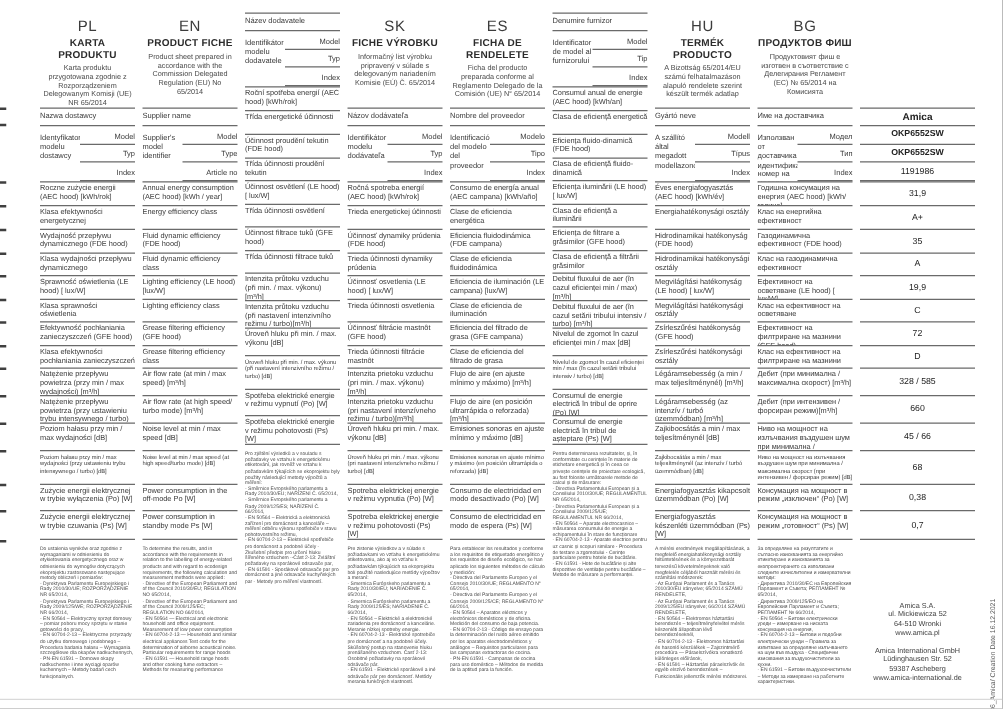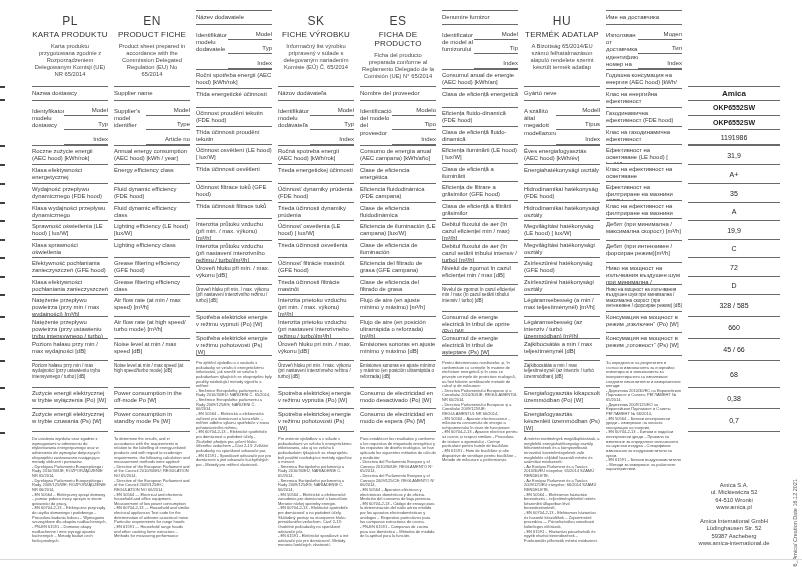--- a/index.html
+++ b/index.html
@@ -10,21 +10,21 @@
     font-family: "Liberation Sans", "DejaVu Sans", sans-serif;
     color: #3a3a3a;
   }
   .grid {
     position: absolute; left: 32px; top: 10px;
     display: grid; grid-template-columns: repeat(8, 76px) 92px; column-gap: 6px;
   }
   .col { display: flex; flex-direction: column; }
   .head { height: 76px; text-align: center; }
   .code { font-size: 12px; margin-top: 4px; color: #3c3c3c; letter-spacing: .5px; }
-  .title { font-size: 8px; font-weight: 400; margin-top: 2px; line-height: 1.15; letter-spacing: .2px; color:#2c2c2c; }
+  .title { font-size: 8px; font-weight: 700; margin-top: 2px; line-height: 1.15; letter-spacing: .2px; color:#2c2c2c; }
   .sub { font-size: 5.8px; margin-top: 4px; line-height: 1.2; color: #4a4a4a; padding: 0 2px; }
   .supplier { height: 15px; border-top: 1px solid #6a6a6a; border-bottom: 1px solid #6a6a6a; font-size: 6px; padding-top: 3px; overflow: hidden; }
   .model { height: 44px; display: flex; }
   .mlabel { width: 42%; font-size: 6px; line-height: 1.2; padding-top: 7px; overflow: hidden; }
   .msubs { width: 58%; display: flex; flex-direction: column; }
   .msub { flex: 1; display: flex; align-items: flex-end; justify-content: flex-end; font-size: 6px; border-bottom: 1px solid #6a6a6a; padding-bottom: 2px; }
   .row { border-top: 1px solid #6a6a6a; font-size: 5.9px; line-height: 1.18; padding-top: 2px; overflow: hidden; }
   .row.small { font-size: 4.6px; }
   .fnote { margin-top: 5px; font-size: 4px; line-height: 1.16; color: #4a4a4a; white-space: pre-line; overflow: hidden; max-height: 122px; }
   
@@ -183,21 +183,21 @@
         <div class="fnote">Pre zistenie výsledkov a v súlade s požiadavkami vo vzťahu k energetickému etiketovaniu, ako aj vo vzťahu k požiadavkám týkajúcich sa ekoprojektu boli použité nasledujúce metódy výpočtov a meraní:
 - Smernica Európskeho parlamentu a Rady 2010/30/EÚ; NARIADENIE Č. 65/2014,
 - Smernica Európskeho parlamentu a Rady 2009/125/ES; NARIADENIE Č. 66/2014,
 - EN 50564 – Elektrické a elektronické zariadenia pre domácnosť a kancelárie. Meranie nízkej spotreby energie.
 - EN 60704-2-13 - Elektrické spotrebiče pre domácnosť a na podobné účely. Skúšobný postup na stanovenie hluku prenášaného vzduchom. Časť 2-13: Osobitné požiadavky na sporákové odsávače pár.
 - EN 61591 - Elektrické sporákové a iné odsávače pár pre domácnosť. Metódy merania funkčných vlastností.</div>
       </div>
       <div class="col">
         <div class="head">
           <div class="code">ES</div>
-          <div class="title">FICHA DE PRODUCTO</div>
+          <div class="title">FICHA DE RENDELETE</div>
           <div class="sub">Ficha del producto preparada conforme al Reglamento Delegado de la Comisión (UE) N° 65/2014</div>
         </div>
         <div class="supplier">Nombre del proveedor</div>
         <div class="model">
           <div class="mlabel">Identificación del modelo del proveedor</div>
           <div class="msubs">
             <div class="msub">Modelo</div>
             <div class="msub">Tipo</div>
             <div class="msub">Index</div>
           </div>
@@ -250,21 +250,21 @@
         <div class="fnote">Pentru determinarea rezultatelor, și, în conformitate cu cerințele în materie de etichetare energetică și în ceea ce privește cerințele de proiectare ecologică, au fost folosite următoarele metode de calcul și de măsurare:
 - Directiva Parlamentului European și a Consiliului 2010/30/UE; REGULAMENTUL NR 65/2014,
 - Directiva Parlamentului European și a Consiliului 2009/125/UE; REGULAMENTUL NR 66/2014,
 - EN 50564 – Aparate electrocasnice – măsurarea consumului de energie a echipamentului în stare de funcționare
 - EN 60704-2-13 - Aparate electrice pentru uz casnic și scopuri similare - Procedura de testare a zgomotului - Cerințe particulare pentru hotele de bucătărie.
 - EN 61591 - Hote de bucătărie și alte dispozitive de ventilație pentru bucătărie – Metode de măsurare a performanței.</div>
       </div>
       <div class="col">
         <div class="head">
           <div class="code">HU</div>
-          <div class="title">TERMÉK ADATLAP</div>
+          <div class="title">TERMÉK PRODUCTO</div>
           <div class="sub">A Bizottság 65/2014/EU számú felhatalmazáson alapuló rendelete szerint készült termék adatlap</div>
         </div>
         <div class="supplier">Gyártó neve</div>
         <div class="model">
           <div class="mlabel">A szállító által megadott modellazonosító</div>
           <div class="msubs">
             <div class="msub">Modell</div>
             <div class="msub">Típus</div>
             <div class="msub">Index</div>
           </div>
@@ -284,20 +284,25 @@
         <div class="row" style="height: 21px;">Energiafogyasztás kikapcsolt üzemmódban (Po) [W]</div>
         <div class="row" style="height: 24px; border-bottom: 1px solid rgb(106, 106, 106);">Energiafogyasztás készenléti üzemmódban (Ps) [W]</div>
         <div class="fnote">A mérési eredmények megállapításának, a megfelelő energiahatékonysági osztály feltüntetésének és a környezetbarát tervezésű követelményeknek való megfelelés céljából használt mérési és számítási módszerek:
 - Az Európai Parlament és a Tanács 2010/30/EU irányelve; 65/2014 SZÁMÚ RENDELETE,
 - Az Európai Parlament és a Tanács 2009/125/EU irányelve; 66/2014 SZÁMÚ RENDELETE,
 - EN 50564 – Elektromos háztartási berendezés – teljesítményfelvétel mérés készenléti állapotban lévő berendezéseknél,
 - EN 60704-2-13 - Elektromos háztartási és hasonló készülékek – Zajszintmérő procedúra — Páraelszívókra vonatkozó különleges előírások,
 - EN 61591 – Háztartási páraelszívók és egyéb elszívó berendezések – Funkcionális jellemzők mérési módszerei.</div>
       </div>
       <div class="col">
+        <div class="head">
+          <div class="code">BG</div>
+          <div class="title">ПРОДУКТОВ ФИШ</div>
+          <div class="sub">Продуктовият фиш е изготвен в съответствие с Делегирания Регламент (ЕС) № 65/2014 на Комисията</div>
+        </div>
         <div class="supplier">Име на доставчика</div>
         <div class="model">
           <div class="mlabel">Използван от доставчика идентификационен номер на модела</div>
           <div class="msubs">
             <div class="msub">Модел</div>
             <div class="msub">Тип</div>
             <div class="msub">Index</div>
           </div>
         </div>
         <div class="row" style="height: 19px;">Годишна консумация на енергия (AEC hood) [kWh/година]</div>

